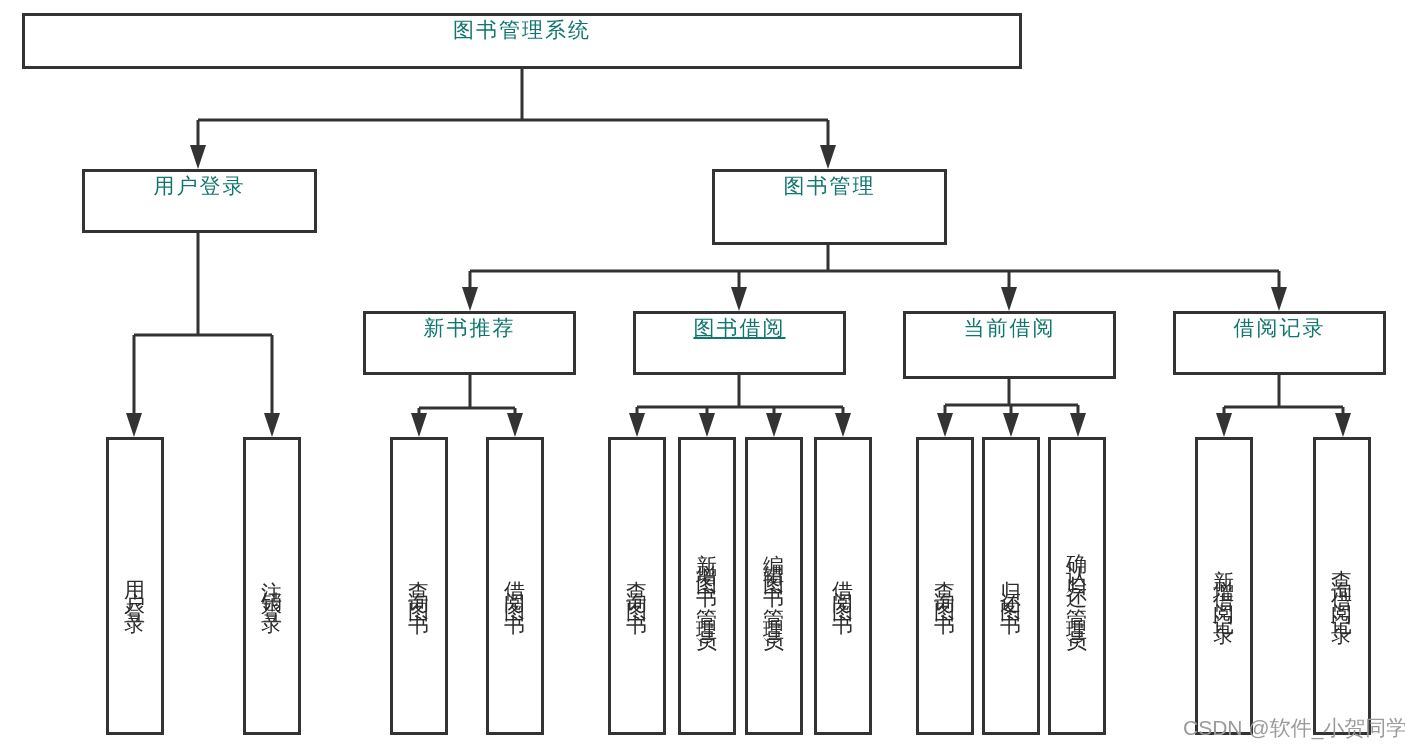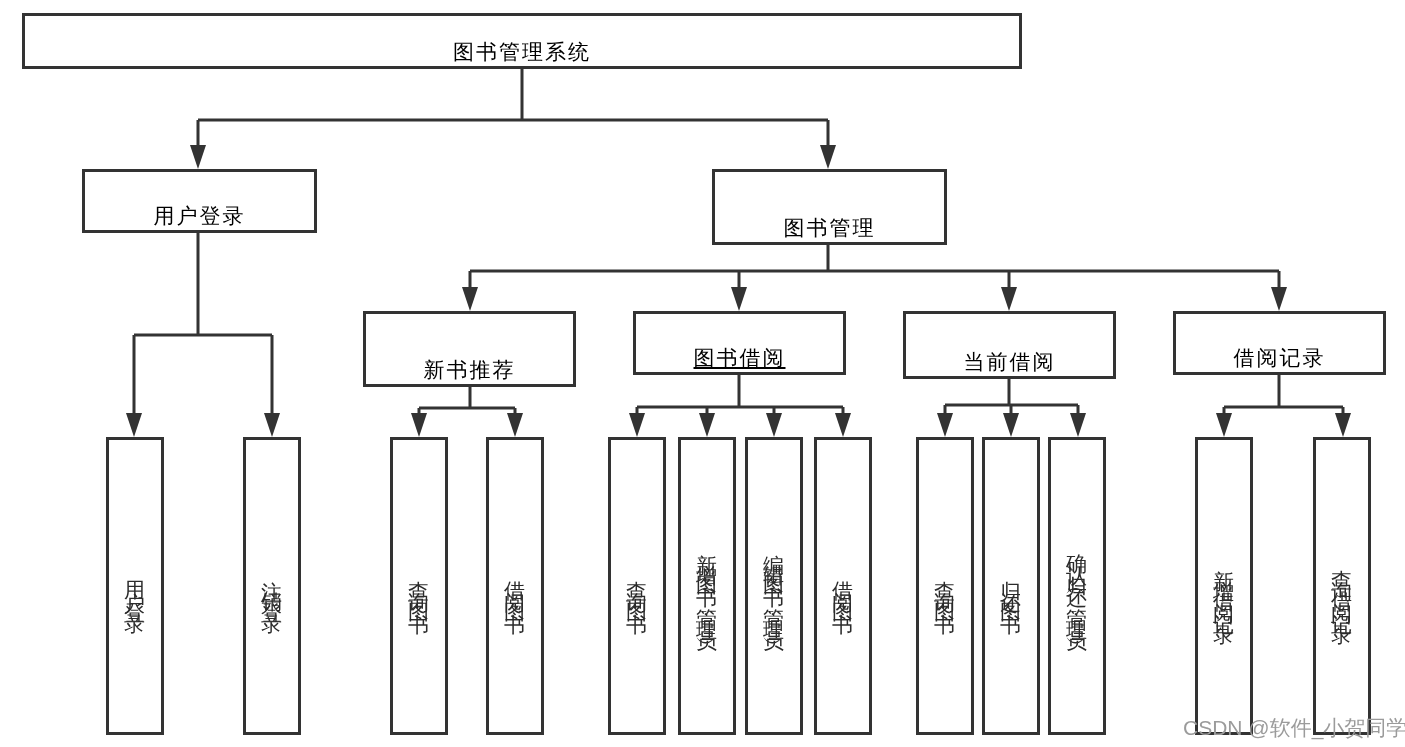--- a/index.html
+++ b/index.html
@@ -20,25 +20,25 @@
     left: 0;
     top: 0;
     pointer-events: none;
   }
   .hbox {
     position: absolute;
     box-sizing: border-box;
     border: 3px solid #333333;
     background: #ffffff;
     display: flex;
-    align-items: flex-end;
+    align-items: flex-start;
     justify-content: center;
     font-size: 21px;
     letter-spacing: 2px;
-    color: #000000;
+    color: #0f766e;
     z-index: 2;
   }
   .vcol {
     position: absolute;
     top: 437px;
     width: 58px;
     height: 298px;
     box-sizing: border-box;
     border: 3px solid #333333;
     background: #ffffff;
@@ -115,21 +115,21 @@
     <span>图书管理系统</span>
   </div>
 
   <div class="hbox" style="left:82px; top:169px; width:235px; height:64px;">
     <span>用户登录</span>
   </div>
   <div class="hbox" style="left:712px; top:169px; width:235px; height:76px;">
     <span>图书管理</span>
   </div>
 
-  <div class="hbox" style="left:363px; top:311px; width:213px; height:76px;">
+  <div class="hbox" style="left:363px; top:311px; width:213px; height:64px;">
     <span>新书推荐</span>
   </div>
   <div class="hbox" style="left:633px; top:311px; width:213px; height:64px;text-decoration:underline;">
     <span>图书借阅</span>
   </div>
   <div class="hbox" style="left:903px; top:311px; width:213px; height:68px;">
     <span>当前借阅</span>
   </div>
   <div class="hbox" style="left:1173px; top:311px; width:213px; height:64px;">
     <span>借阅记录</span>

